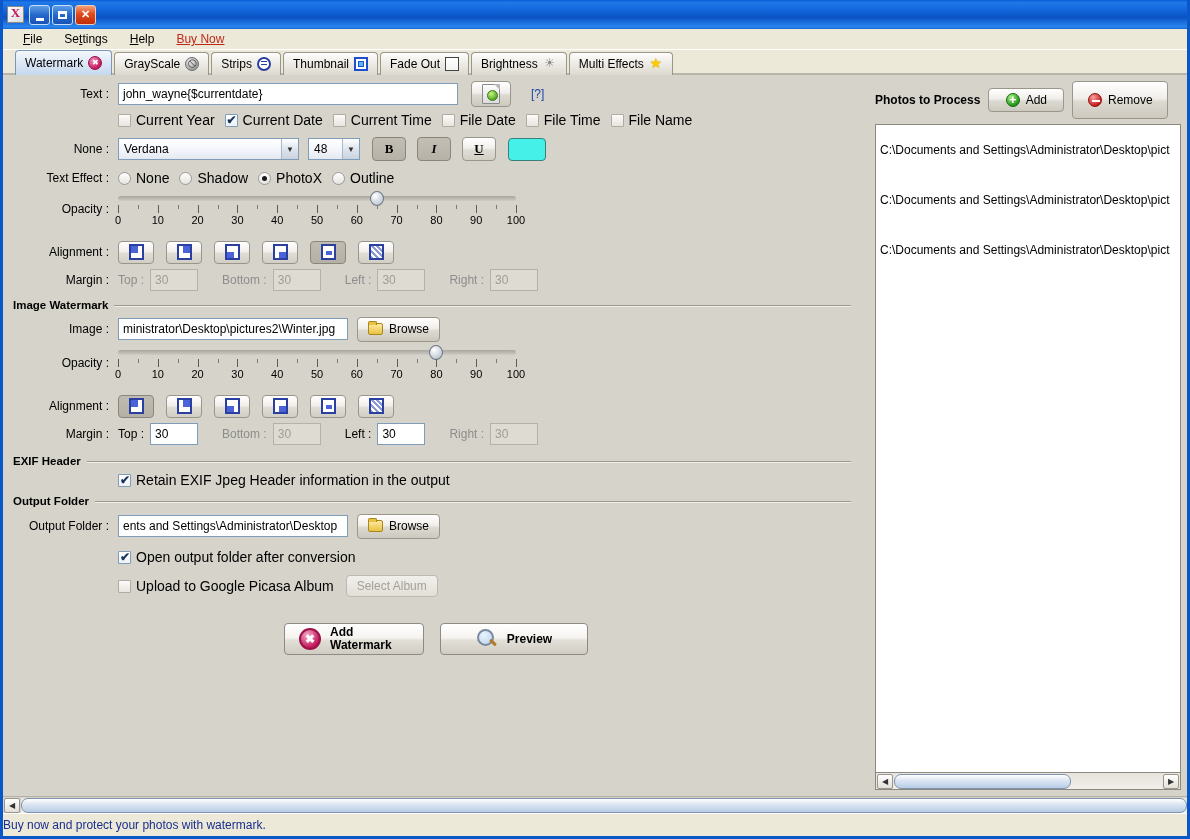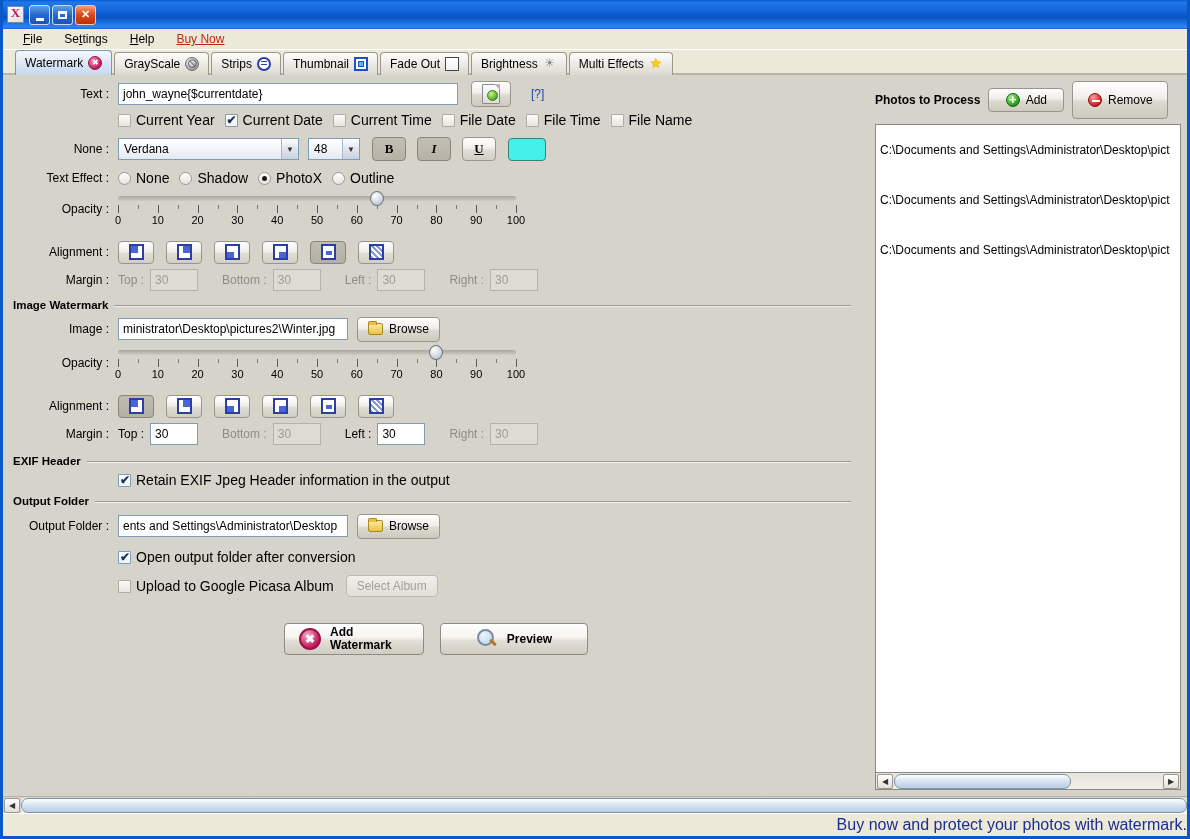--- a/index.html
+++ b/index.html
@@ -262,22 +262,22 @@
   
   .bottom-scroll {
     height: 17px; margin: 0; flex: 0 0 auto;
     background:#d6d3ca; display:flex; align-items:center;
     border-top: 1px solid #b5b1a8;
   }
   .statusbar {
     height: 23px; flex: 0 0 auto;
     background: #ece9d8;
     border-top: 1px solid #fff;
-    display:flex; align-items:center; padding-left: 8px;
-    font-size: 16px; color: #1a2f8f; justify-content: flex-end;
+    display:flex; align-items:center; 
+    font-size: 12px; color: #1a2f8f;
   }
 
   .actions { display:flex; justify-content:center; gap: 16px; margin-top: 22px; }
   .bigbtn {
     height: 32px; min-width: 140px;
     border: 1px solid #8f8b82; border-radius: 4px;
     background: linear-gradient(180deg,#ffffff,#f6f4f0 45%,#e2dfd7 55%,#d0ccc2);
     display:flex; align-items:center; gap: 9px; padding: 0 14px;
     font-weight: bold; font-size: 12px;
   }

